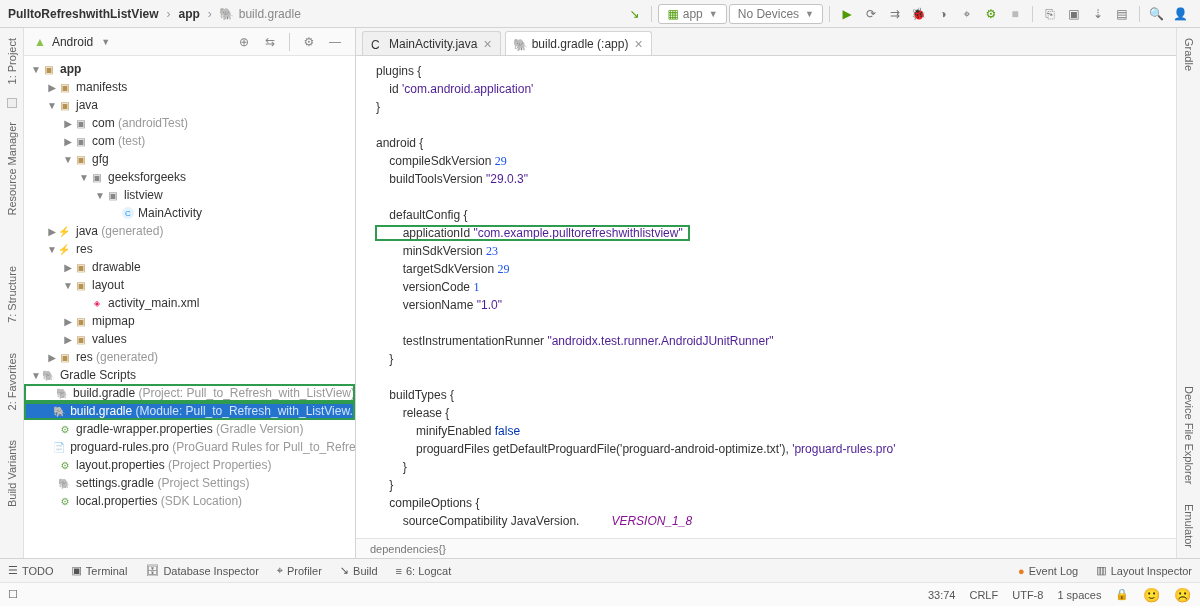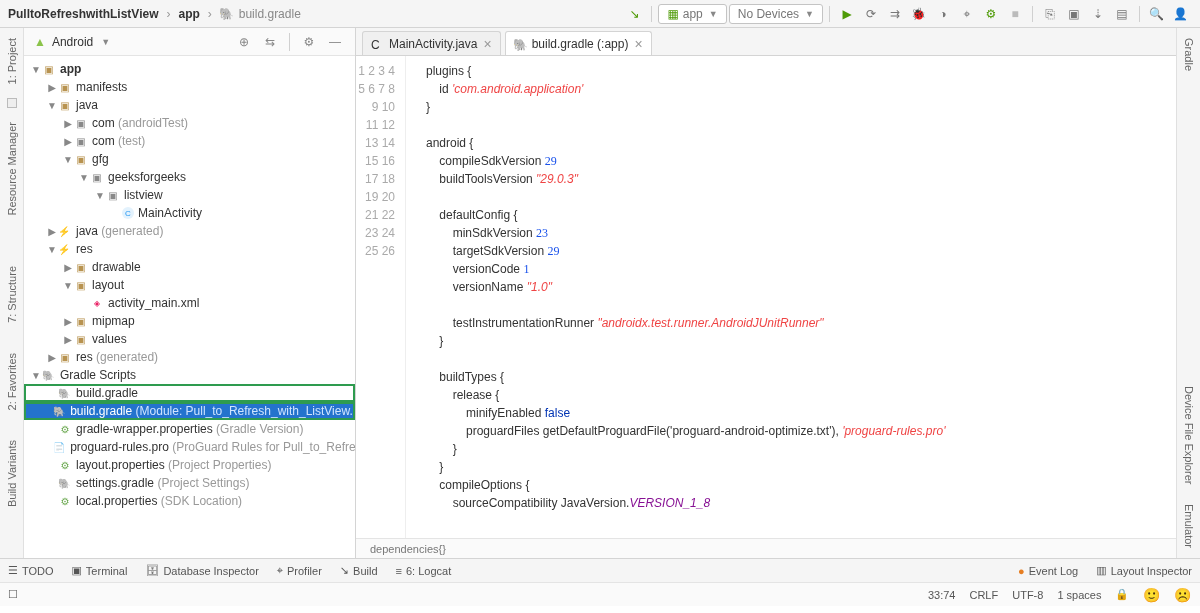--- a/index.html
+++ b/index.html
@@ -45,24 +45,24 @@
 .editors { flex: 1; display: flex; flex-direction: column; }
 .tabs { height: 28px; display: flex; align-items: flex-end; border-bottom: 1px solid #d4d4d4; background: #f5f5f5; padding: 0 6px; gap: 4px; }
 .tabs .tab { height: 24px; display: flex; align-items: center; gap: 6px; padding: 0 8px; border: 1px solid #d4d4d4; border-bottom: none; border-radius: 3px 3px 0 0; background: #fff; cursor: pointer; }
 .tabs .tab.inactive { background: #f0f0f0; }
 .tabs .tab .close { color: #999; font-size: 14px; }
 .tabs .tab .ic { width: 12px; height: 12px; }
 .code { flex: 1; display: flex; font-family: "JetBrains Mono", Consolas, monospace; font-size: 12px; overflow: hidden; position: relative; }
 .gutter { width: 50px; background: #fff; color: #aaa; text-align: right; padding: 6px 10px 0 0; border-right: 1px solid #eee; line-height: 18px; }
 .codelines { flex: 1; padding: 6px 0 0 20px; line-height: 18px; white-space: pre; color: #333; overflow: auto; }
 .kw { color: #0033b3; }
-.str { color: #ef4444; font-style: italic; }
+.str { color: #4c1d95; }
 .num { color: #1750eb; font-family: Liberation Serif, serif; }
 .funcq { color: #333; }
-.con { color: #871094; font-style: italic; }
+.con { color: #871094; font-style: italic; margin-left: 32px; }
 .c-hl { outline: 2px solid #2e9b4f; outline-offset: -1px; }
 .crumbs { height: 20px; border-top: 1px solid #e4e4e4; display: flex; align-items: center; padding: 6px 14px; font-size: 11px; color: #777; background: #fafafa; }
 
 .rightgutter { width: 24px; background: #f5f5f5; border-left: 1px solid #e0e0e0; display: flex; flex-direction: column; align-items: center; }
 .rightgutter .tab { writing-mode: vertical-rl; padding: 10px 4px; font-size: 11px; color: #666; cursor: pointer; white-space: nowrap; }
 
 .bottombar { height: 24px; display: flex; align-items: center; padding: 0 8px; gap: 18px; border-top: 1px solid #d4d4d4; background: #f5f5f5; font-size: 11px; color: #555; }
 .bottombar .bitem { display: flex; align-items: center; gap: 4px; cursor: pointer; }
 .bottombar .spacer { flex: 1; }
 .statusbar { height: 24px; display: flex; align-items: center; padding: 0 8px; gap: 14px; border-top: 1px solid #e4e4e4; background: #fafafa; font-size: 11px; color: #555; }
@@ -211,21 +211,21 @@
           <span class="arrow">▶</span>
           <span class="ic folder">▣</span>
           <span class="label">values</span>
         </div>
       <div class="row" style="padding-left:22px"><span class="arrow">▶</span><span class="ic folder">▣</span><span class="label">res</span>&nbsp;<span class="dim">(generated)</span></div>
       <div class="row" style="padding-left:6px">
           <span class="arrow">▼</span>
           <span class="ic gradle">🐘</span>
           <span class="label">Gradle Scripts</span>
         </div>
-      <div class="row highlighted" style="padding-left:22px"><span class="arrow blank">▶</span><span class="ic gradle">🐘</span><span class="label">build.gradle</span>&nbsp;</div>
+      <div class="row highlighted" style="padding-left:22px"><span class="arrow blank">▶</span><span class="ic gradle">🐘</span><span class="label">build.gradle</span>&nbsp;<span class="dim">(Project: Pull_to_Refresh_with_ListView)</span></div>
       <div class="row selected highlighted" style="padding-left:22px"><span class="arrow blank">▶</span><span class="ic gradle">🐘</span><span class="label">build.gradle</span>&nbsp;<span class="dim">(Module: Pull_to_Refresh_with_ListView.app)</span></div>
       <div class="row" style="padding-left:22px"><span class="arrow blank">▶</span><span class="ic" style="color:#6aa84f">⚙</span><span class="label">gradle-wrapper.properties</span>&nbsp;<span class="dim">(Gradle Version)</span></div>
       <div class="row" style="padding-left:22px"><span class="arrow blank">▶</span><span class="ic gfolder">📄</span><span class="label">proguard-rules.pro</span>&nbsp;<span class="dim">(ProGuard Rules for Pull_to_Refresh_w...)</span></div>
       <div class="row" style="padding-left:22px"><span class="arrow blank">▶</span><span class="ic" style="color:#6aa84f">⚙</span><span class="label">layout.properties</span>&nbsp;<span class="dim">(Project Properties)</span></div>
       <div class="row" style="padding-left:22px"><span class="arrow blank">▶</span><span class="ic gradle">🐘</span><span class="label">settings.gradle</span>&nbsp;<span class="dim">(Project Settings)</span></div>
       <div class="row" style="padding-left:22px"><span class="arrow blank">▶</span><span class="ic" style="color:#6aa84f">⚙</span><span class="label">local.properties</span>&nbsp;<span class="dim">(SDK Location)</span></div>
     </div>
   </div>
 
   <div class="editors">
@@ -235,56 +235,30 @@
           <span>MainActivity.java</span>
           <span class="close">×</span>
         </div>
       <div class="tab">
           <span class="ic gradle">🐘</span>
           <span>build.gradle (:app)</span>
           <span class="close">×</span>
         </div>
     </div>
     <div class="code">
-      <div class="gutter" id="gutter">1
-2
-3
-4
-5
-6
-7
-8
-9
-10
-11
-12
-13
-14
-15
-16
-17
-18
-19
-20
-21
-22
-23
-24
-25
-26
-</div>
       <div class="codelines" id="codelines">plugins {
     id <span class="str">'com.android.application'</span>
 }
 
 android {
     compileSdkVersion <span class="num">29</span>
     buildToolsVersion <span class="str">"29.0.3"</span>
 
     defaultConfig {
+<span class="c-hl">        applicationId <span class="str">"com.example.pulltorefreshwithlistview"</span>  </span>
         minSdkVersion <span class="num">23</span>
         targetSdkVersion <span class="num">29</span>
         versionCode <span class="num">1</span>
         versionName <span class="str">"1.0"</span>
 
         testInstrumentationRunner <span class="str">"androidx.test.runner.AndroidJUnitRunner"</span>
     }
 
     buildTypes {
         release {

